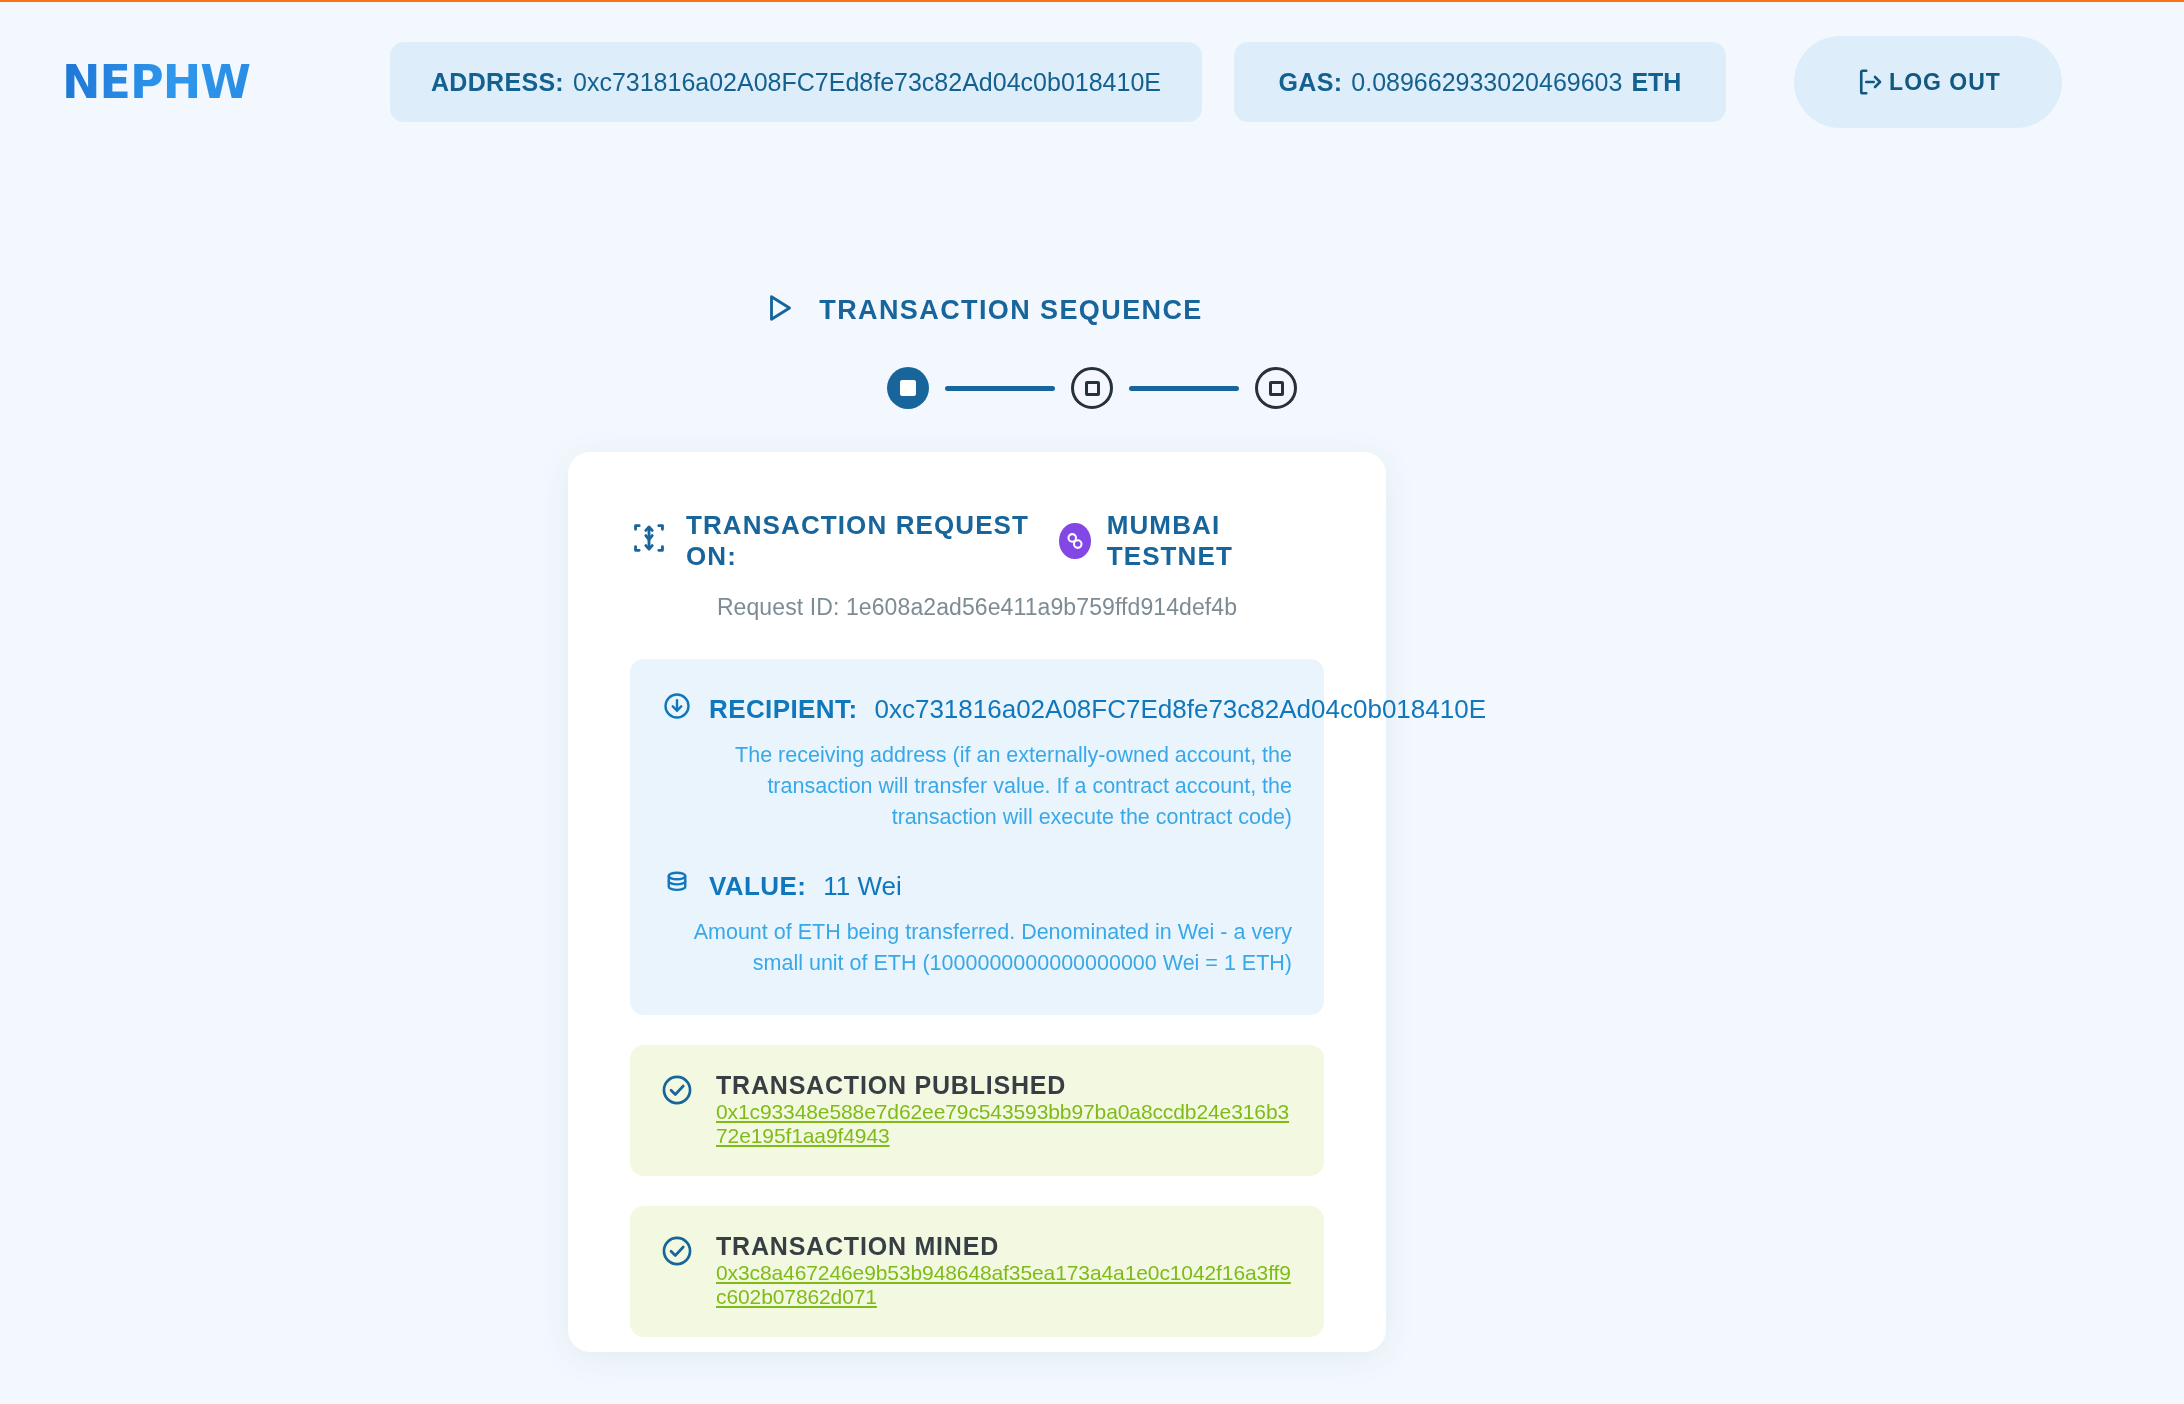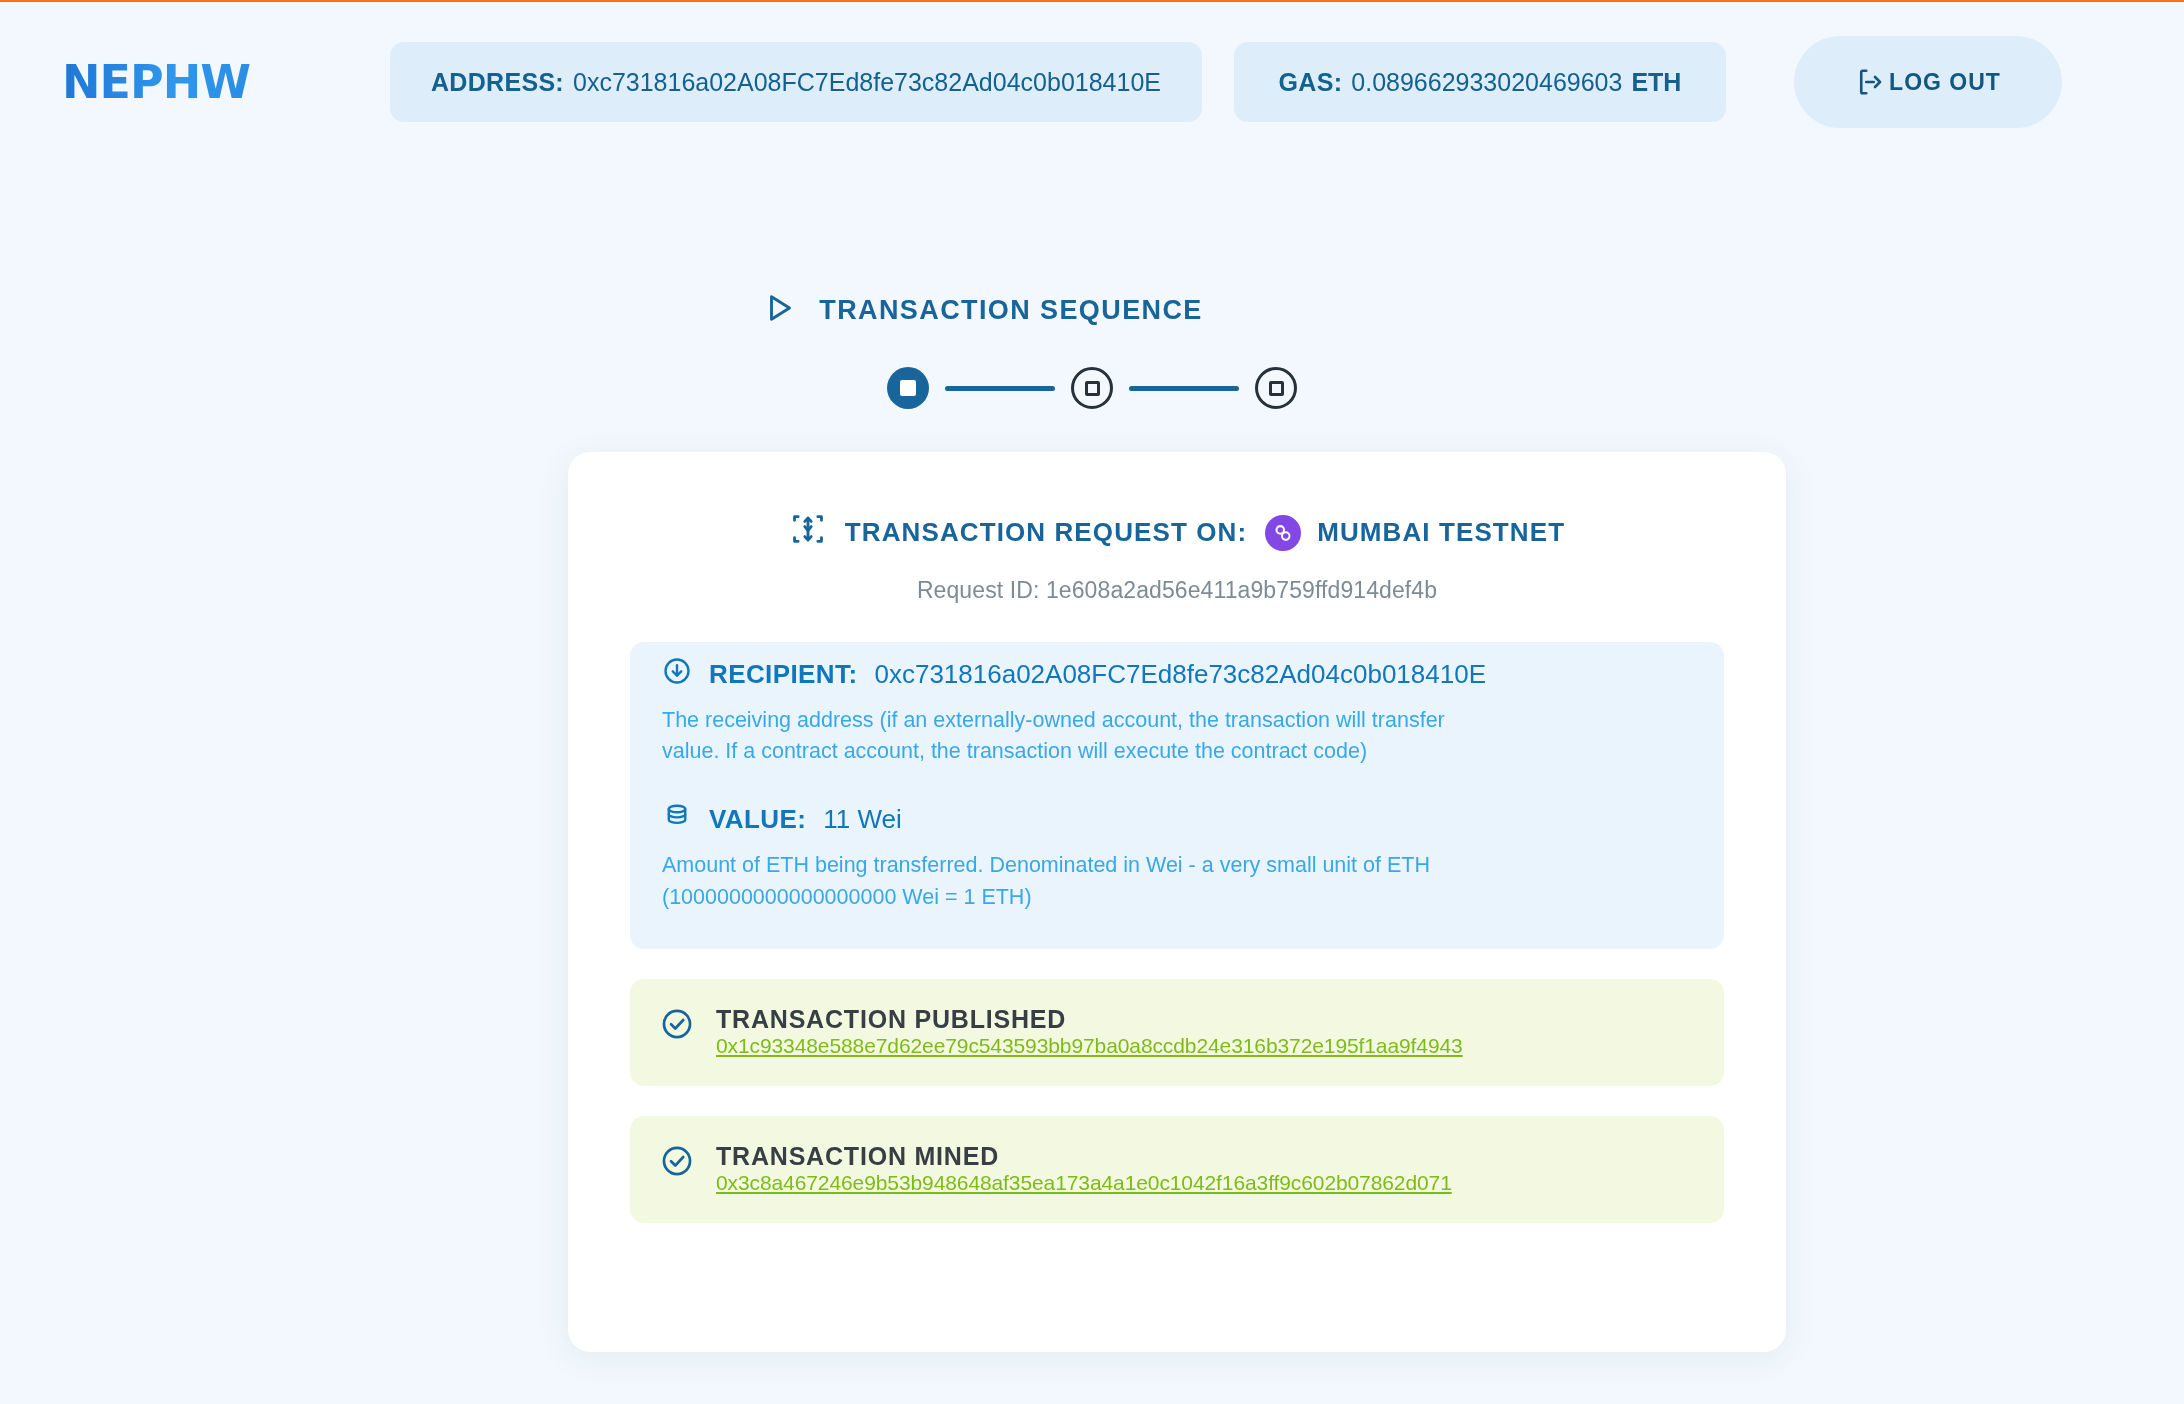--- a/index.html
+++ b/index.html
@@ -115,21 +115,21 @@
     display: flex; align-items: center; justify-content: center;
   }
   .step-dot i { width: 15px; height: 15px; border: 3px solid #26313a; display: block; border-radius: 2px; }
   .step-line { width: 110px; height: 5px; background: #17659b; margin: 0 16px; border-radius: 3px; }
 
   
   .card {
     position: absolute;
     top: 452px;
     left: 568px;
-    width: 1218px;
+    width: 818px;
     height: 900px;
     background: #ffffff;
     border-radius: 22px;
     box-shadow: 0 6px 34px rgba(30,80,130,.07);
     padding: 58px 62px 0 62px;
   }
 
   .card-title {
     display: flex; align-items: center; justify-content: center; gap: 18px;
     color: #17659b;
@@ -148,21 +148,22 @@
     color: #7d8b95;
     font-size: 23px;
     margin-top: 22px;
     letter-spacing: .1px;
   }
 
   .info-panel {
     margin-top: 38px;
     background: #eaf4fc;
     border-radius: 14px;
-    padding: 14px 32px 36px 32px;
+    padding: 32px 32px 36px 32px;
+    text-align: right;
   }
   .field-row {
     display: flex; align-items: center; gap: 17px;
     color: #1077bd;
     font-size: 26px;
   }
   .field-row b { font-weight: 700; letter-spacing: .4px; }
   .field-row .fv { font-weight: 400; }
   .field-desc {
     color: #38a8e8;

